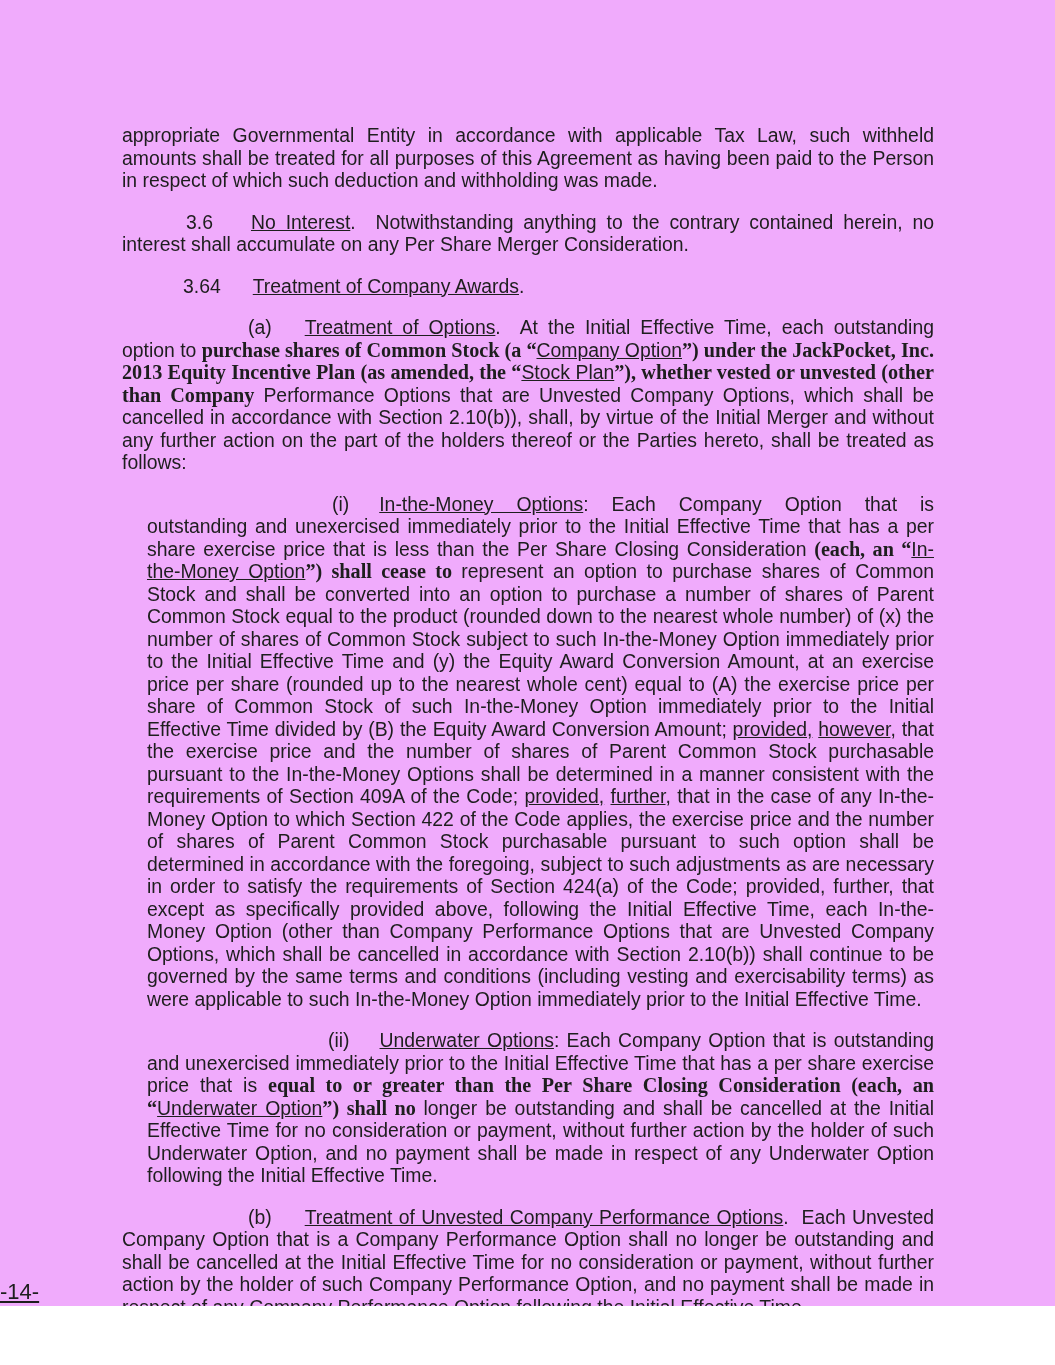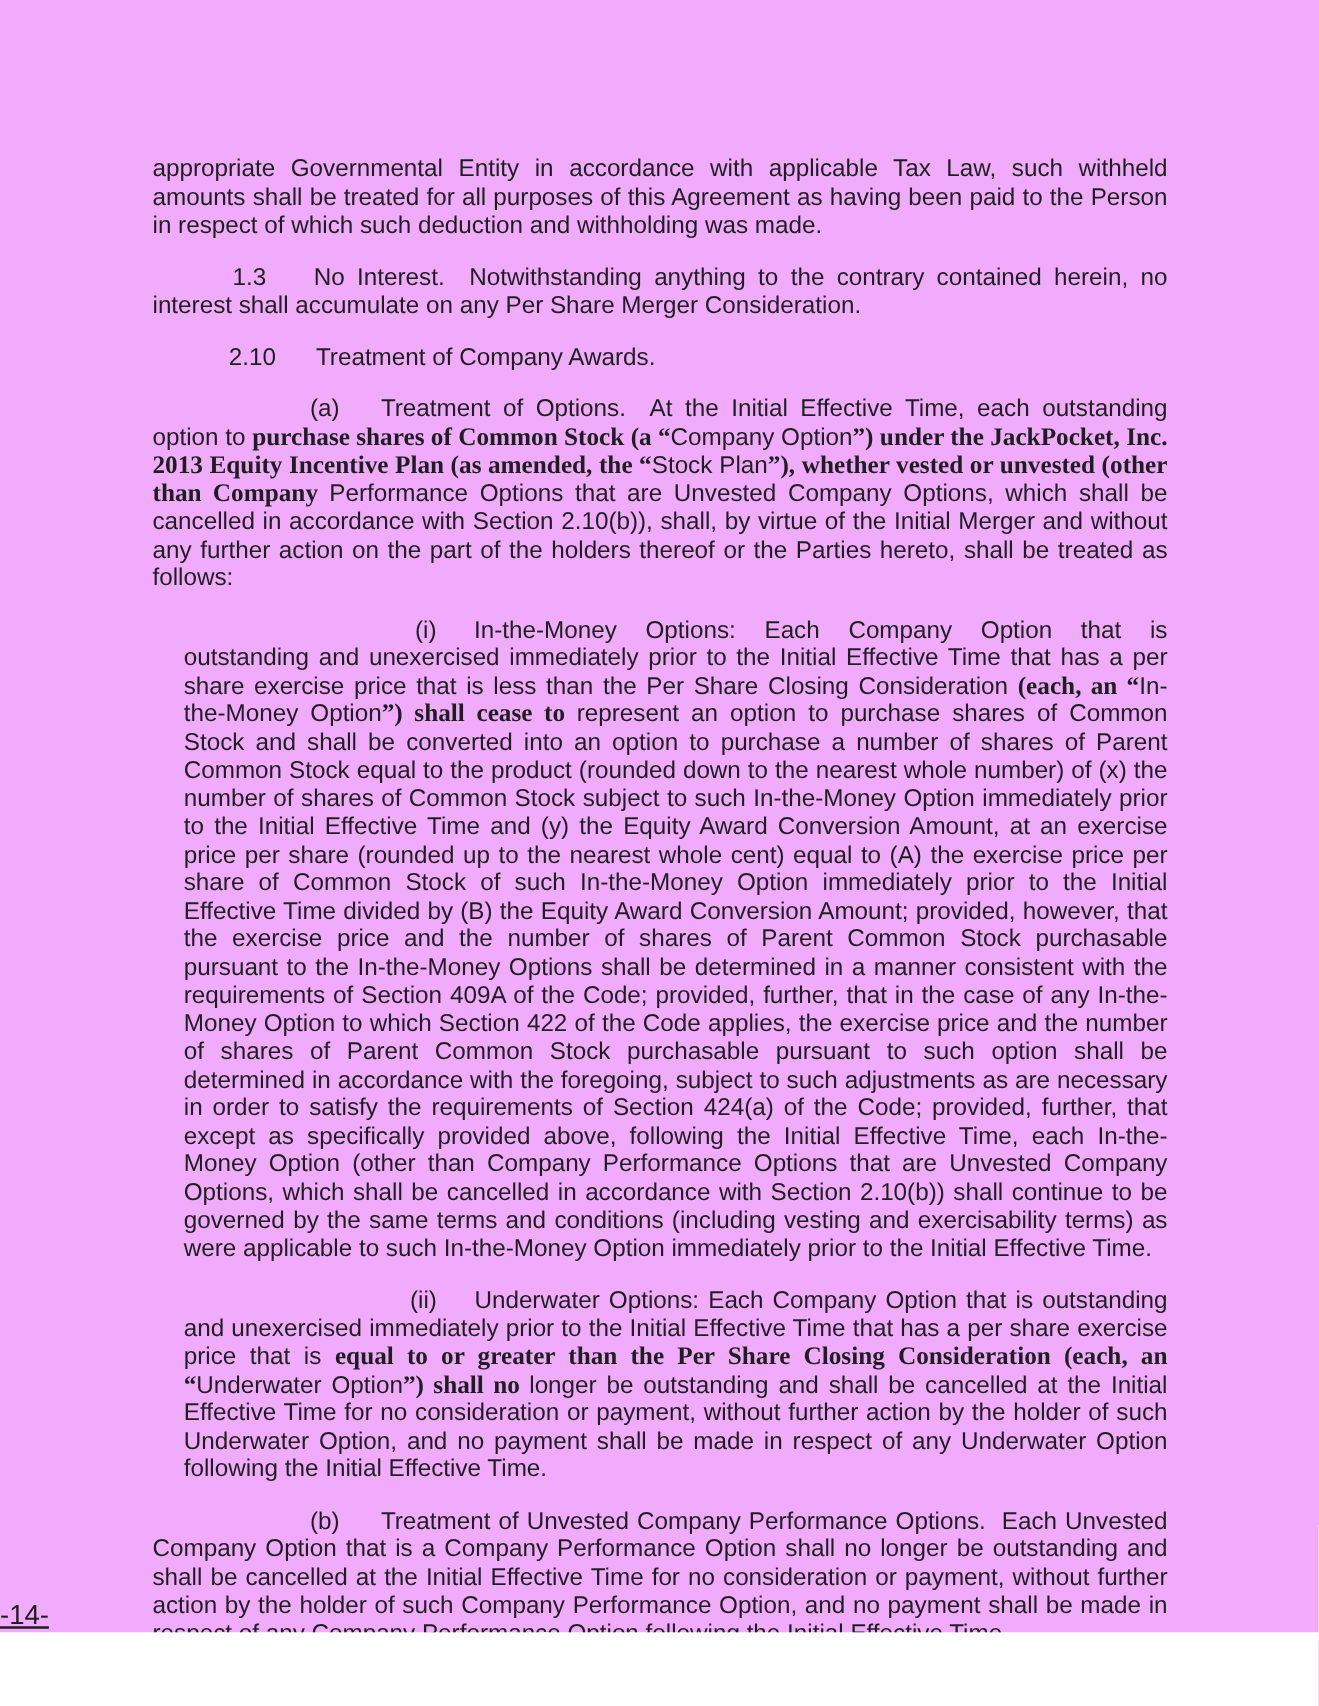--- a/index.html
+++ b/index.html
@@ -19,21 +19,21 @@
     left: 122px;
     top: 124px;
     width: 812px;
   }
   .para {
     margin: 0 0 19px 0;
     text-align: justify;
   }
   .para:last-child { margin-bottom: 0; }
   .tab { display: inline-block; height: 1px; }
-  .u { }
+  .u { text-decoration: underline; }
   .serif {
     font-family: "Liberation Serif", serif;
     font-size: 20.2px;
     font-weight: bold;
   }
   .page-number {
     position: absolute;
     top: 1281px;
     left: 0;
     right: 0;
@@ -41,21 +41,21 @@
     font-size: 22px;
     text-decoration: underline;
   }
 </style>
 </head>
 <body>
 
 <div class="page">
   <div class="content">
       <p class="para"><span>appropriate Governmental Entity in accordance with applicable Tax Law, such withheld amounts shall be treated for all purposes of this Agreement as having been paid to the Person in respect of which such deduction and withholding was made.</span></p>
-      <p class="para"><span class="tab" style="width: 64px;"></span><span>1.3</span><span class="tab" style="width: 38px;"></span><span class="u">No Interest</span><span>.&nbsp; Notwithstanding anything to the contrary contained herein, no interest shall accumulate on any Per Share Merger Consideration.</span></p>
-      <p class="para"><span class="tab" style="width: 61px;"></span><span>2.10</span><span class="tab" style="width: 32px;"></span><span class="u">Treatment of Company Awards</span><span>.</span></p>
+      <p class="para"><span class="tab" style="width: 64px;"></span><span>3.6</span><span class="tab" style="width: 38px;"></span><span class="u">No Interest</span><span>.&nbsp; Notwithstanding anything to the contrary contained herein, no interest shall accumulate on any Per Share Merger Consideration.</span></p>
+      <p class="para"><span class="tab" style="width: 61px;"></span><span>3.64</span><span class="tab" style="width: 32px;"></span><span class="u">Treatment of Company Awards</span><span>.</span></p>
       <p class="para"><span class="tab" style="width: 126px;"></span><span>(a)</span><span class="tab" style="width: 33px;"></span><span class="u">Treatment of Options</span><span>.&nbsp; At the Initial Effective Time, each outstanding option to </span><span class="serif">purchase shares of Common Stock (a “</span><span class="u">Company Option</span><span class="serif">”) under the JackPocket, Inc. 2013 Equity Incentive Plan (as amended, the “</span><span class="u">Stock Plan</span><span class="serif">”), whether vested or unvested (other than Company </span><span>Performance Options that are Unvested Company Options, which shall be cancelled in accordance with Section 2.10(b)), shall, by virtue of the Initial Merger and without any further action on the part of the holders thereof or the Parties hereto, shall be treated as follows:</span></p>
       <p class="para" style="margin-left: 25px;"><span class="tab" style="width: 185px;"></span><span>(i)</span><span class="tab" style="width: 30px;"></span><span class="u">In-the-Money Options</span><span>: Each Company Option that is outstanding and unexercised immediately prior to the Initial Effective Time that has a per share exercise price that is less than the Per Share Closing Consideration </span><span class="serif">(each, an “</span><span class="u">In-the-Money Option</span><span class="serif">”) shall cease to </span><span>represent an option to purchase shares of Common Stock and shall be converted into an option to purchase a number of shares of Parent Common Stock equal to the product (rounded down to the nearest whole number) of (x) the number of shares of Common Stock subject to such In-the-Money Option immediately prior to the Initial Effective Time and (y) the Equity Award Conversion Amount, at an exercise price per share (rounded up to the nearest whole cent) equal to (A) the exercise price per share of Common Stock of such In-the-Money Option immediately prior to the Initial Effective Time divided by (B) the Equity Award Conversion Amount; </span><span class="u">provided,</span><span> </span><span class="u">however</span><span>, that the exercise price and the number of shares of Parent Common Stock purchasable pursuant to the In-the-Money Options shall be determined in a manner consistent with the requirements of Section 409A of the Code; </span><span class="u">provided,</span><span> </span><span class="u">further</span><span>, that in the case of any In-the-Money Option to which Section 422 of the Code applies, the exercise price and the number of shares of Parent Common Stock purchasable pursuant to such option shall be determined in accordance with the foregoing, subject to such adjustments as are necessary in order to satisfy the requirements of Section 424(a) of the Code; provided, further, that except as specifically provided above, following the Initial Effective Time, each In-the-Money Option (other than Company Performance Options that are Unvested Company Options, which shall be cancelled in accordance with Section 2.10(b)) shall continue to be governed by the same terms and conditions (including vesting and exercisability terms) as were applicable to such In-the-Money Option immediately prior to the Initial Effective Time.</span></p>
       <p class="para" style="margin-left: 25px;"><span class="tab" style="width: 181px;"></span><span>(ii)</span><span class="tab" style="width: 30px;"></span><span class="u">Underwater Options</span><span>: Each Company Option that is outstanding and unexercised immediately prior to the Initial Effective Time that has a per share exercise price that is </span><span class="serif">equal to or greater than the Per Share Closing Consideration (each, an “</span><span class="u">Underwater Option</span><span class="serif">”) shall no </span><span>longer be outstanding and shall be cancelled at the Initial Effective Time for no consideration or payment, without further action by the holder of such Underwater Option, and no payment shall be made in respect of any Underwater Option following the Initial Effective Time.</span></p>
       <p class="para"><span class="tab" style="width: 126px;"></span><span>(b)</span><span class="tab" style="width: 33px;"></span><span class="u">Treatment of Unvested Company Performance Options</span><span>.&nbsp; Each Unvested Company Option that is a Company Performance Option shall no longer be outstanding and shall be cancelled at the Initial Effective Time for no consideration or payment, without further action by the holder of such Company Performance Option, and no payment shall be made in respect of any Company Performance Option following the Initial Effective Time.</span></p>
     </div>
   <div class="page-number">-14-</div>
 </div>
 
 </body></html>

